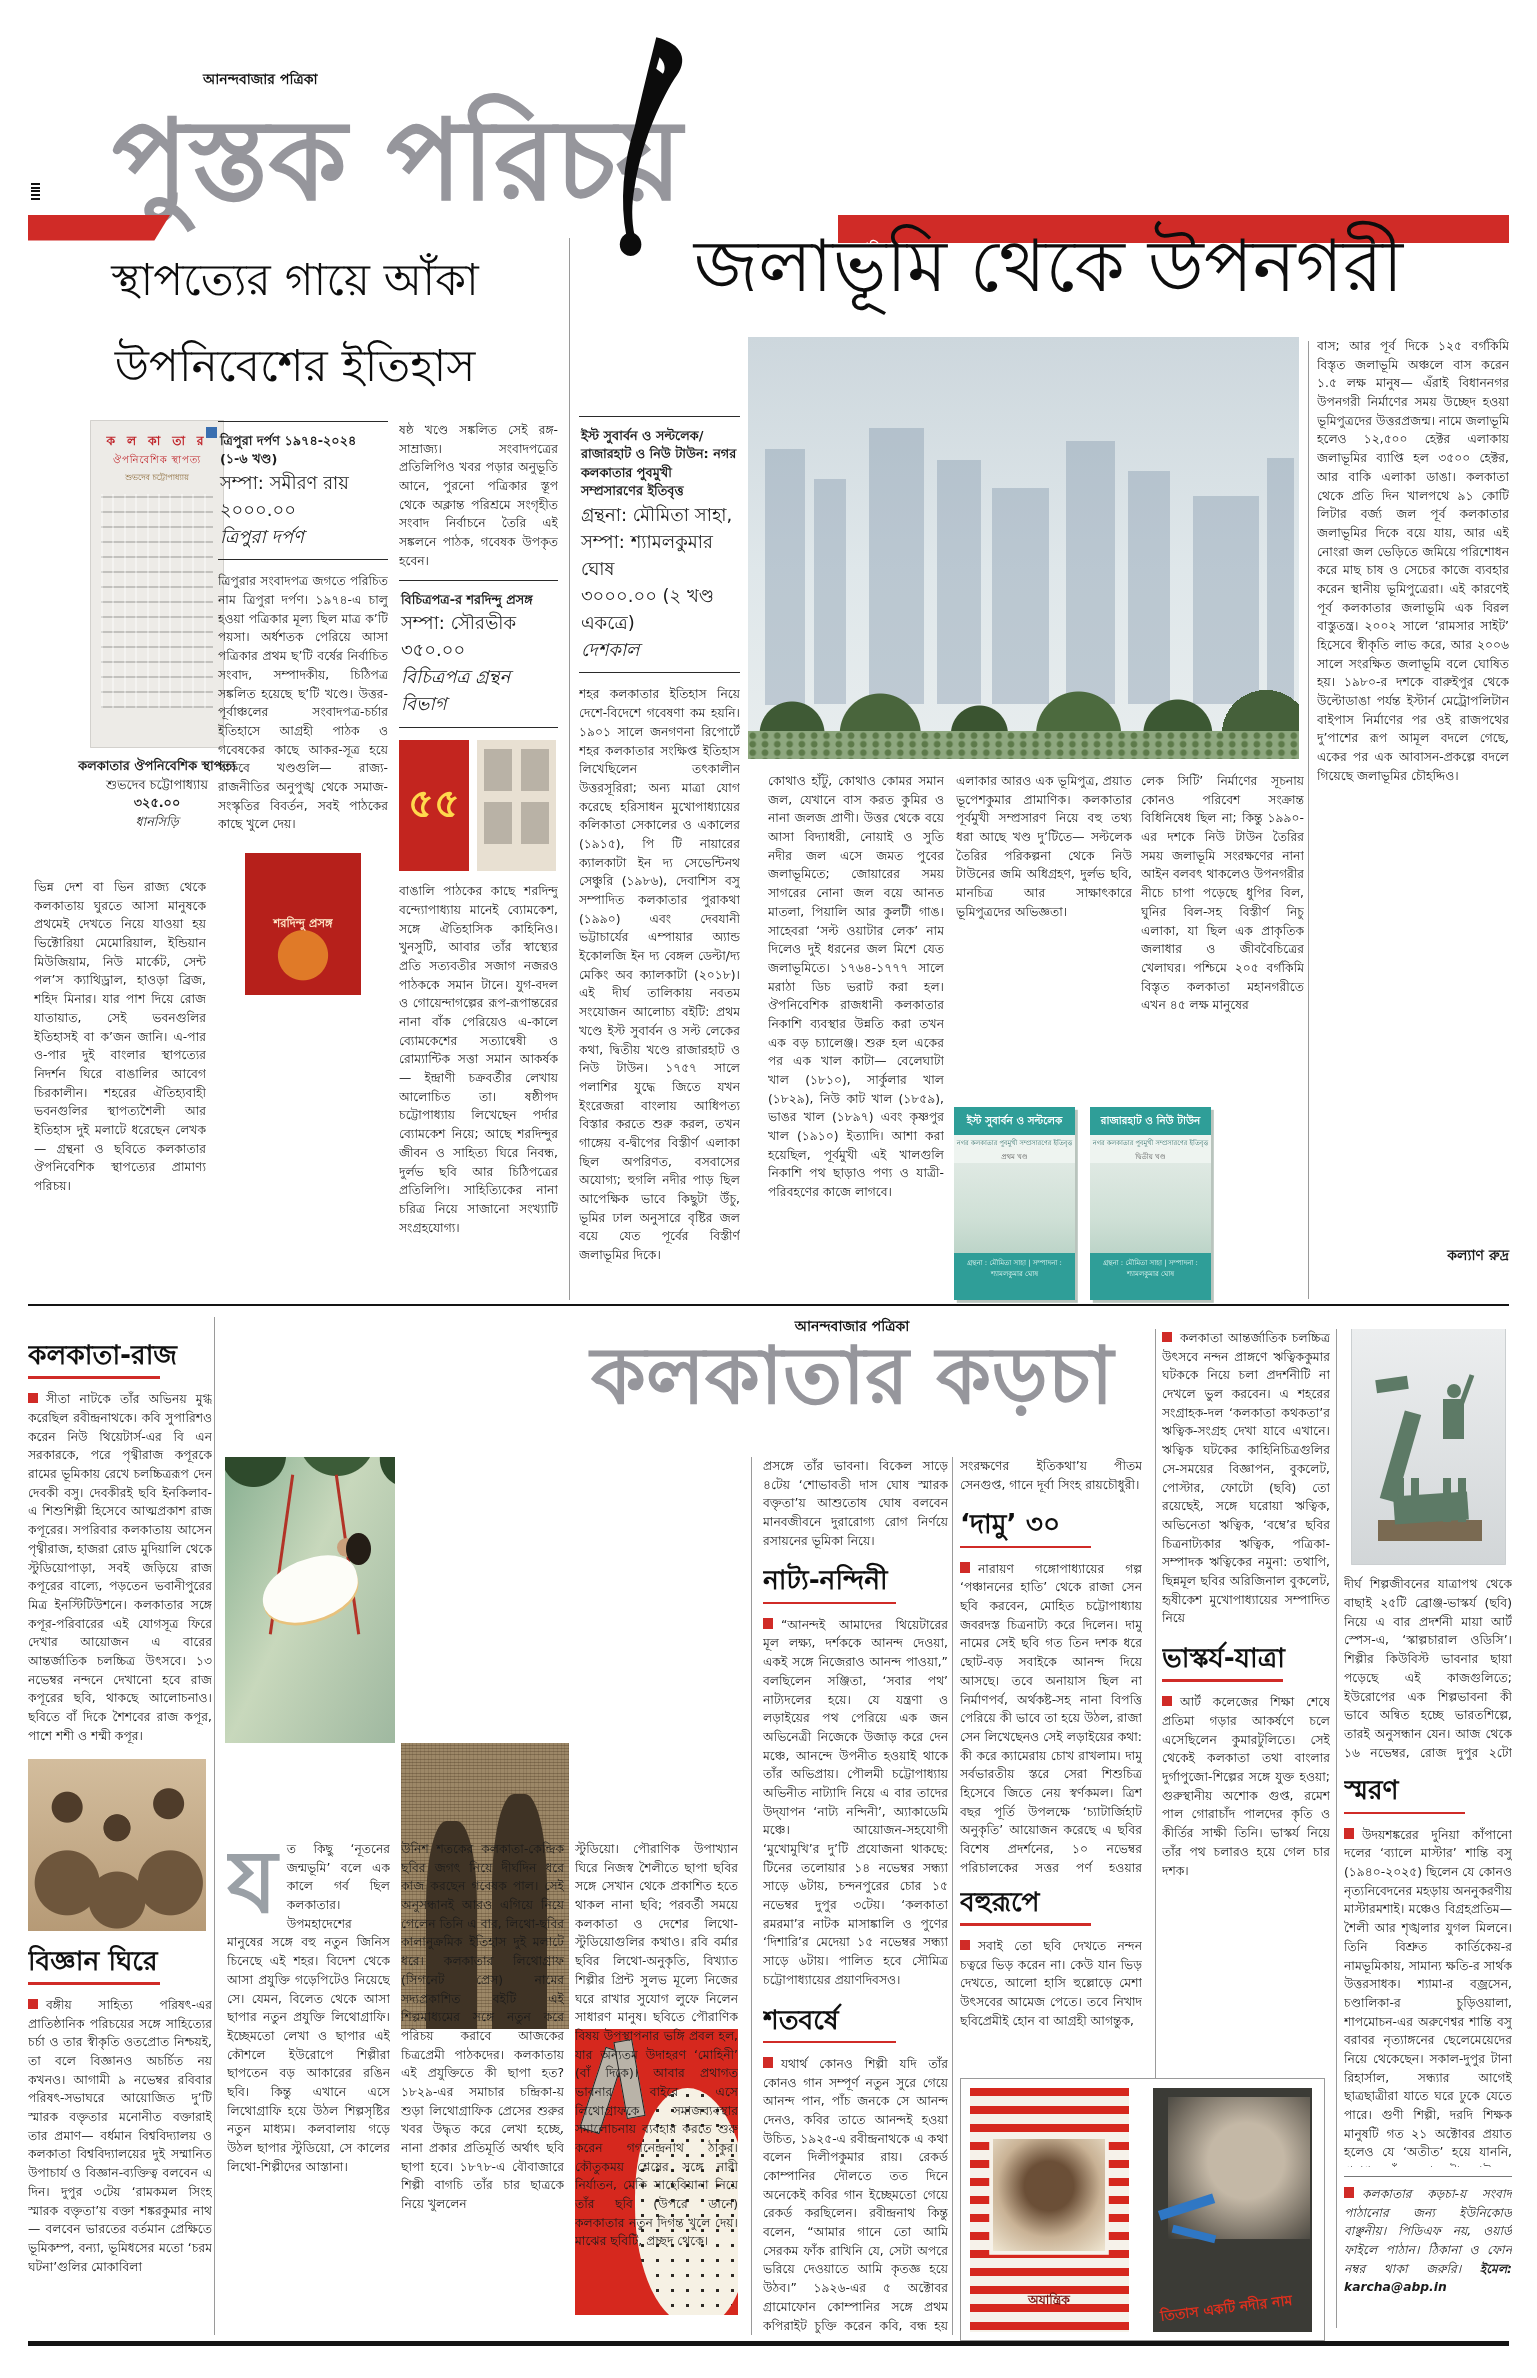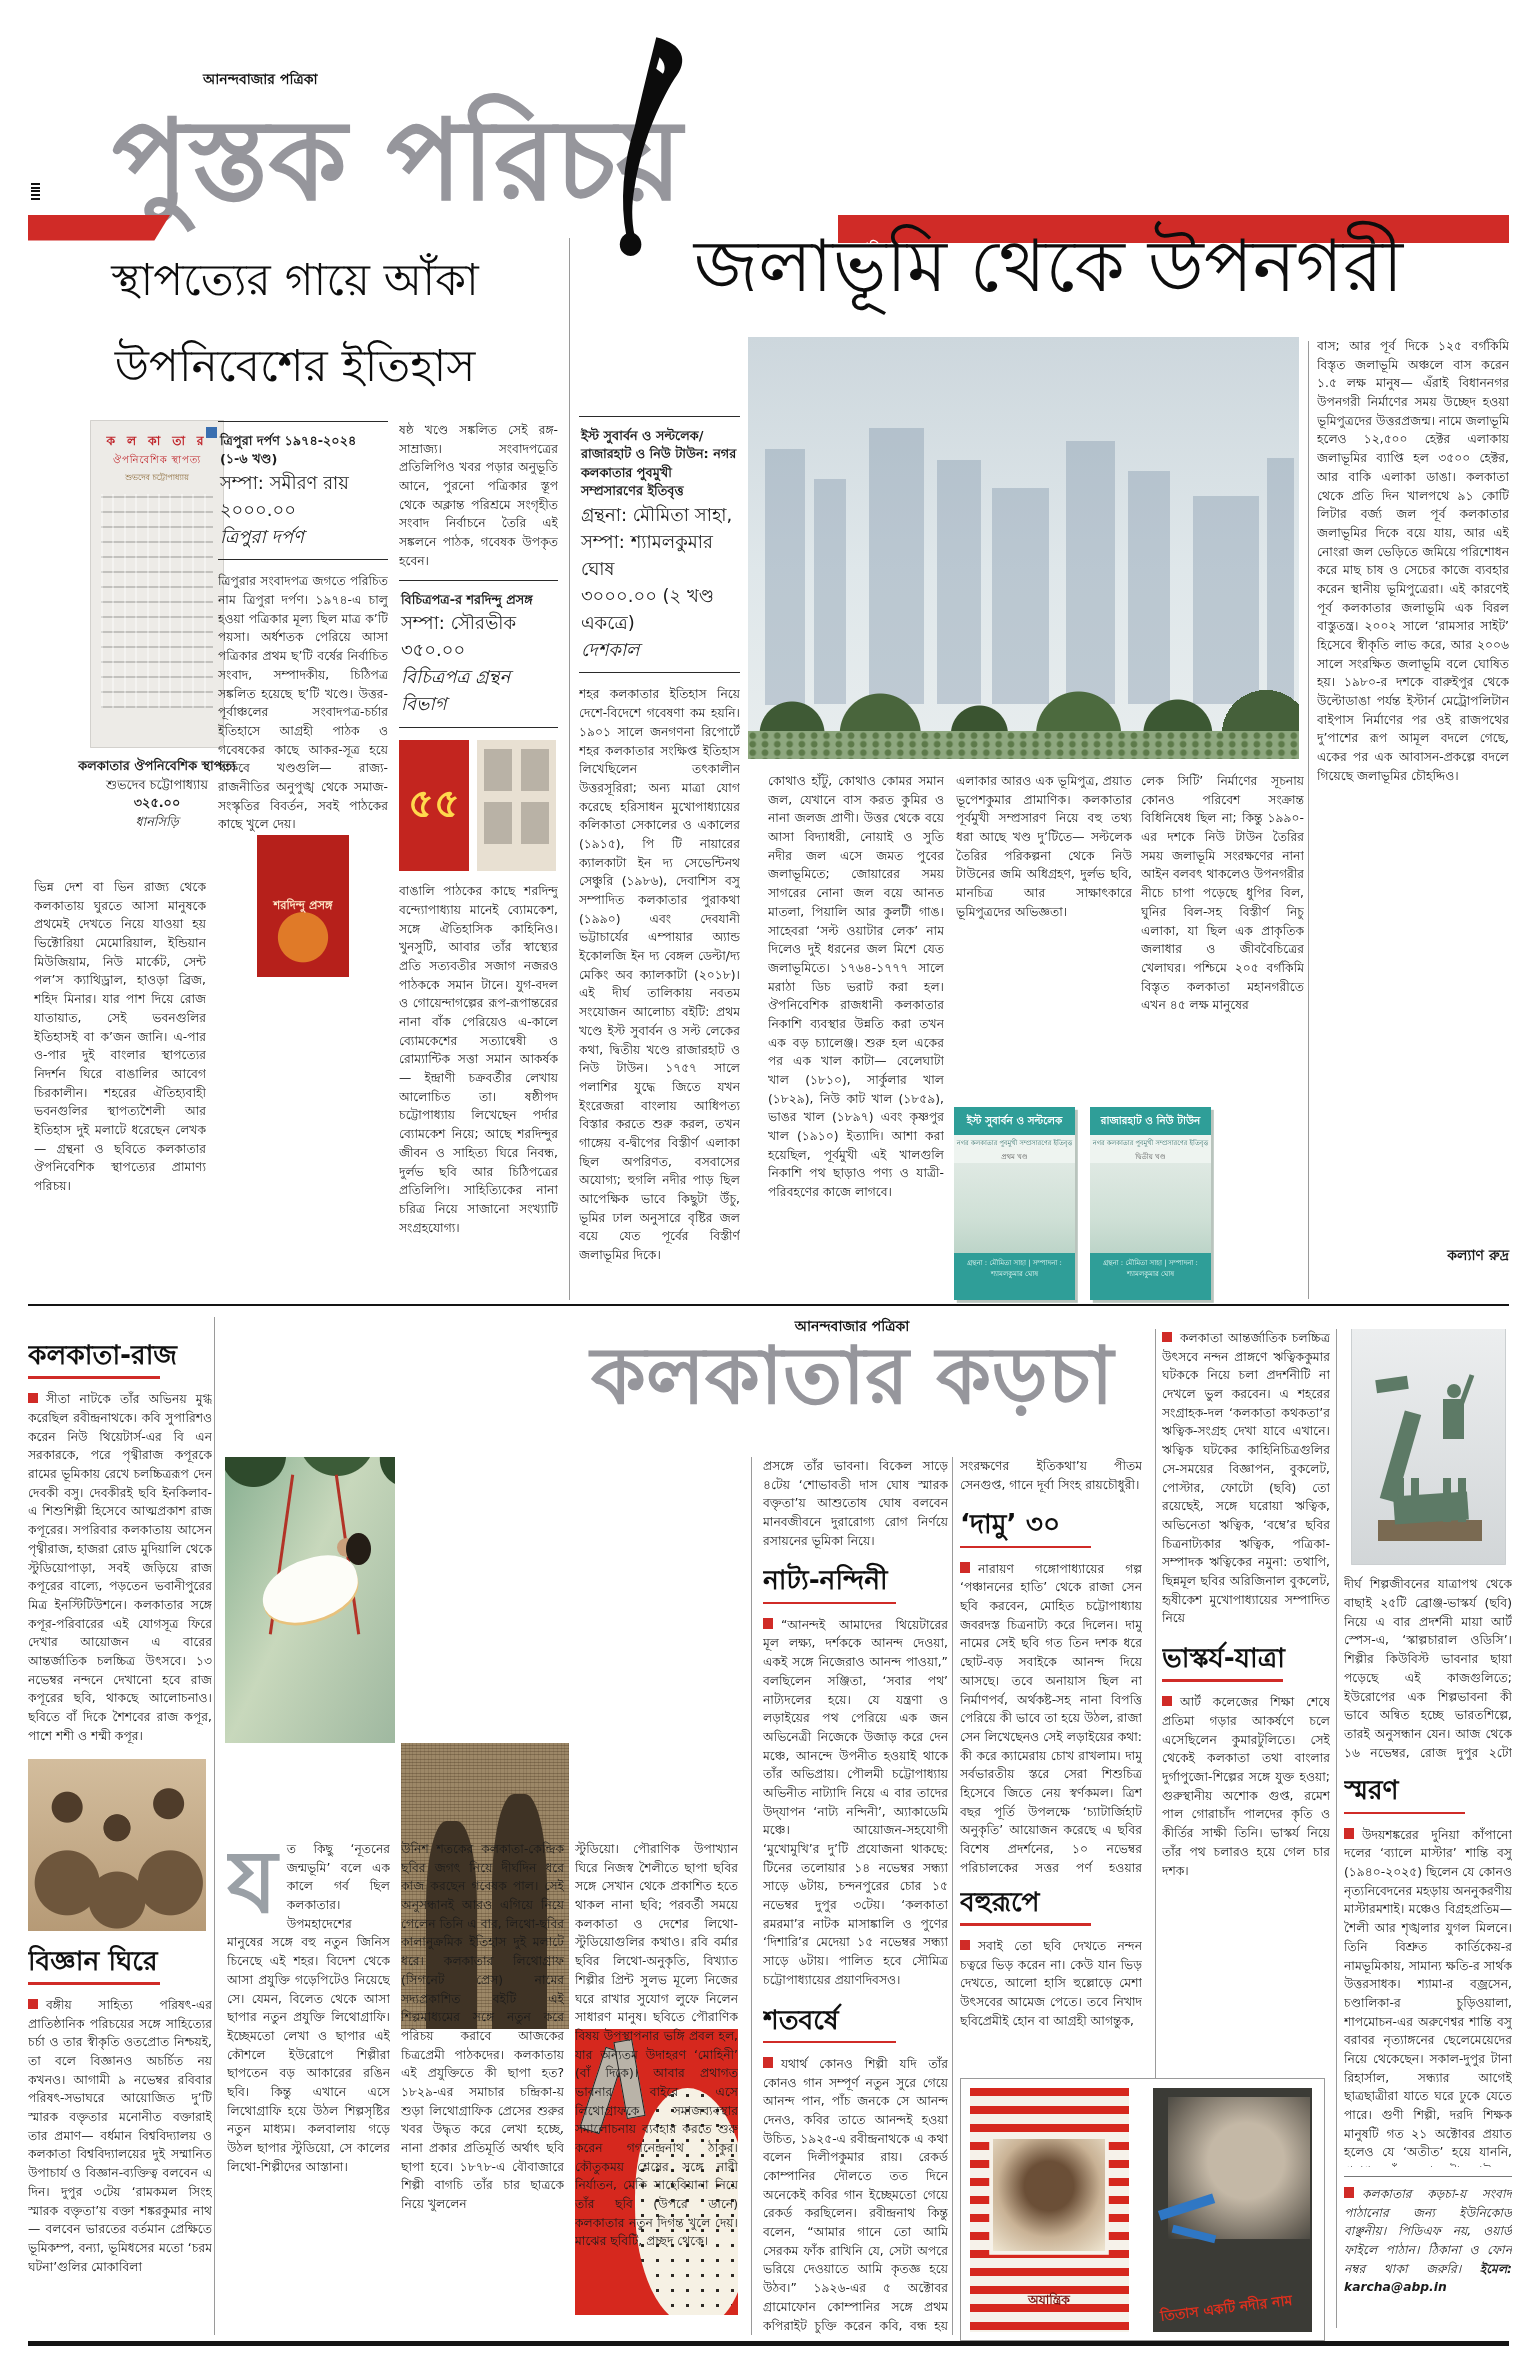--- a/index.html
+++ b/index.html
@@ -143,21 +143,21 @@
   <div class="col bodytxt" style="left:34px;top:878px;width:172px;height:422px;">ভিন্ন দেশ বা ভিন রাজ্য থেকে কলকাতায় ঘুরতে আসা মানুষকে প্রথমেই দেখতে নিয়ে যাওয়া হয় ভিক্টোরিয়া মেমোরিয়াল, ইন্ডিয়ান মিউজিয়াম, নিউ মার্কেট, সেন্ট পল’স ক্যাথিড্রাল, হাওড়া ব্রিজ, শহিদ মিনার। যার পাশ দিয়ে রোজ যাতায়াত, সেই ভবনগুলির ইতিহাসই বা ক’জন জানি। এ-পার ও-পার দুই বাংলার স্থাপত্যের নিদর্শন ঘিরে বাঙালির আবেগ চিরকালীন। শহরের ঐতিহ্যবাহী ভবনগুলির স্থাপত্যশৈলী আর ইতিহাস দুই মলাটে ধরেছেন লেখক— গ্রন্থনা ও ছবিতে কলকাতার ঔপনিবেশিক স্থাপত্যের প্রামাণ্য পরিচয়।</div>
 
   <div class="col" style="left:218px;top:421px;width:170px;height:879px;">
     <div class="binfo">
       <div class="t">ত্রিপুরা দর্পণ ১৯৭৪-২০২৪ (১-৬ খণ্ড)</div>
       <div class="l">সম্পা: সমীরণ রায়</div>
       <div class="l">২০০০.০০</div>
       <div class="l pub">ত্রিপুরা দর্পণ</div>
     </div>
     <div class="bodytxt" style="max-height:511px;">ত্রিপুরার সংবাদপত্র জগতে পরিচিত নাম ত্রিপুরা দর্পণ। ১৯৭৪-এ চালু হওয়া পত্রিকার মূল্য ছিল মাত্র ক’টি পয়সা। অর্ধশতক পেরিয়ে আসা পত্রিকার প্রথম ছ’টি বর্ষের নির্বাচিত সংবাদ, সম্পাদকীয়, চিঠিপত্র সঙ্কলিত হয়েছে ছ’টি খণ্ডে। উত্তর-পূর্বাঞ্চলের সংবাদপত্র-চর্চার ইতিহাসে আগ্রহী পাঠক ও গবেষকের কাছে আকর-সূত্র হয়ে থাকবে খণ্ডগুলি— রাজ্য-রাজনীতির অনুপুঙ্খ থেকে সমাজ-সংস্কৃতির বিবর্তন, সবই পাঠকের কাছে খুলে দেয়।</div>
-    <div class="redcover" style="width:92px;height:142px;margin:1px auto 0;">শরদিন্দু প্রসঙ্গ</div>
+    <div class="redcover" style="width:116px;height:142px;margin:19px auto 0;">শরদিন্দু প্রসঙ্গ</div>
   </div>
 
   <div class="col" style="left:399px;top:421px;width:159px;height:879px;">
     <div class="bodytxt" style="max-height:150px;">ষষ্ঠ খণ্ডে সঙ্কলিত সেই রঙ্গ-সাম্রাজ্য। সংবাদপত্রের প্রতিলিপিও খবর পড়ার অনুভূতি আনে, পুরনো পত্রিকার স্তূপ থেকে অক্লান্ত পরিশ্রমে সংগৃহীত সংবাদ নির্বাচনে তৈরি এই সঙ্কলনে পাঠক, গবেষক উপকৃত হবেন।</div>
     <div class="binfo" style="margin-top:9.5px;">
       <div class="t">বিচিত্রপত্র-র শরদিন্দু প্রসঙ্গ</div>
       <div class="l">সম্পা: সৌরভীক</div>
       <div class="l">৩৫০.০০</div>
       <div class="l pub">বিচিত্রপত্র গ্রন্থন বিভাগ</div>
     </div>

